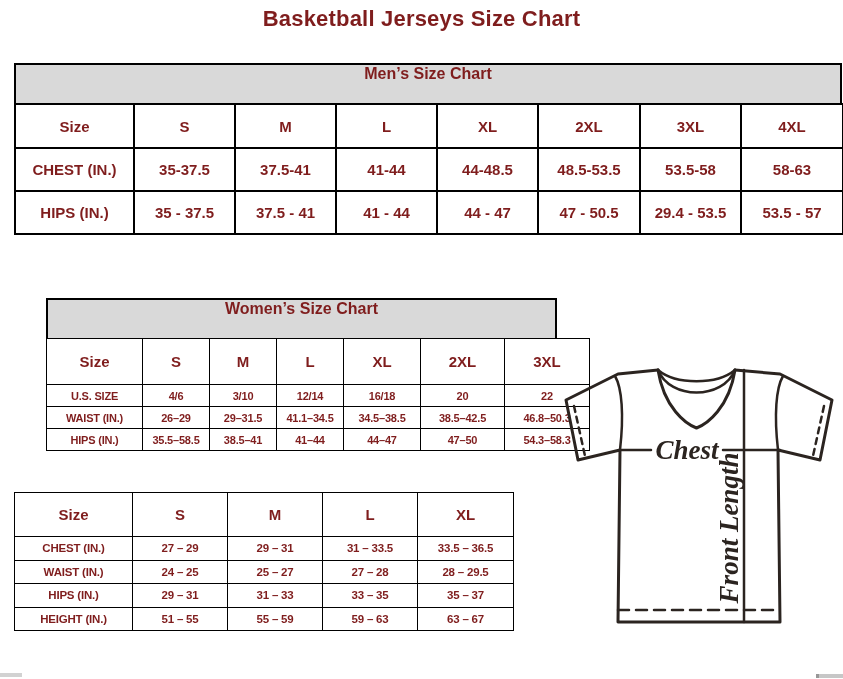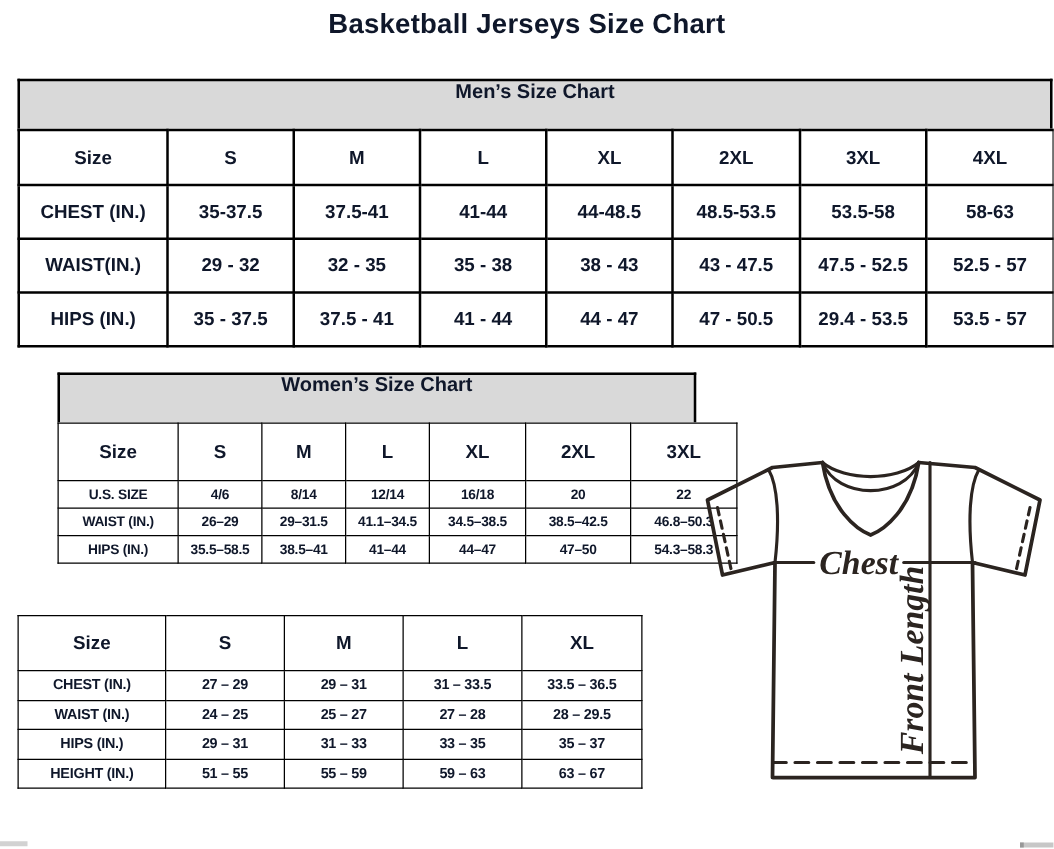--- a/index.html
+++ b/index.html
@@ -1,19 +1,19 @@
 <!DOCTYPE html>
 <html style="--band: #d9d9d9; --line: #000000; --stroke: #2b2420;"><head>
 <meta charset="utf-8">
 <style>
   * { margin:0; padding:0; box-sizing:border-box; }
   html, body { background:#ffffff; }
   .page {
     position:relative; width:843px; height:679px; overflow:hidden;
-    background:#ffffff; color:#0f172a;
+    background:#ffffff; color:#7f1d1d;
     font-family:"Liberation Sans", sans-serif;
   }
   .title {
     position:absolute; top:6px; left:0; width:100%;
     text-align:center; font-size:22px; font-weight:bold; letter-spacing:0.2px;
   }
   .table-wrap { position:absolute; }
   .band {
     display:flex; align-items:flex-start; justify-content:center;
     background:var(--band, #d9d9d9);
@@ -93,30 +93,20 @@
         <tbody>
           <tr>
             <th>CHEST (IN.)</th>
             <td>35-37.5</td>
             <td>37.5-41</td>
             <td>41-44</td>
             <td>44-48.5</td>
             <td>48.5-53.5</td>
             <td>53.5-58</td>
             <td>58-63</td>
-          </tr>
-          <tr>
-            <th>WAIST(IN.)</th>
-            <td>29 - 32</td>
-            <td>32 - 35</td>
-            <td>35 - 38</td>
-            <td>38 - 43</td>
-            <td>43 - 47.5</td>
-            <td>47.5 - 52.5</td>
-            <td>52.5 - 57</td>
           </tr>
           <tr>
             <th>HIPS (IN.)</th>
             <td>35 - 37.5</td>
             <td>37.5 - 41</td>
             <td>41 - 44</td>
             <td>44 - 47</td>
             <td>47 - 50.5</td>
             <td>29.4 - 53.5</td>
             <td>53.5 - 57</td>
@@ -146,21 +136,21 @@
             <th>L</th>
             <th>XL</th>
             <th>2XL</th>
             <th>3XL</th>
           </tr>
         </thead>
         <tbody>
           <tr>
             <th>U.S. SIZE</th>
             <td>4/6</td>
-            <td>8/14</td>
+            <td>3/10</td>
             <td>12/14</td>
             <td>16/18</td>
             <td>20</td>
             <td>22</td>
           </tr>
           <tr>
             <th>WAIST (IN.)</th>
             <td>26–29</td>
             <td>29–31.5</td>
             <td>41.1–34.5</td>

